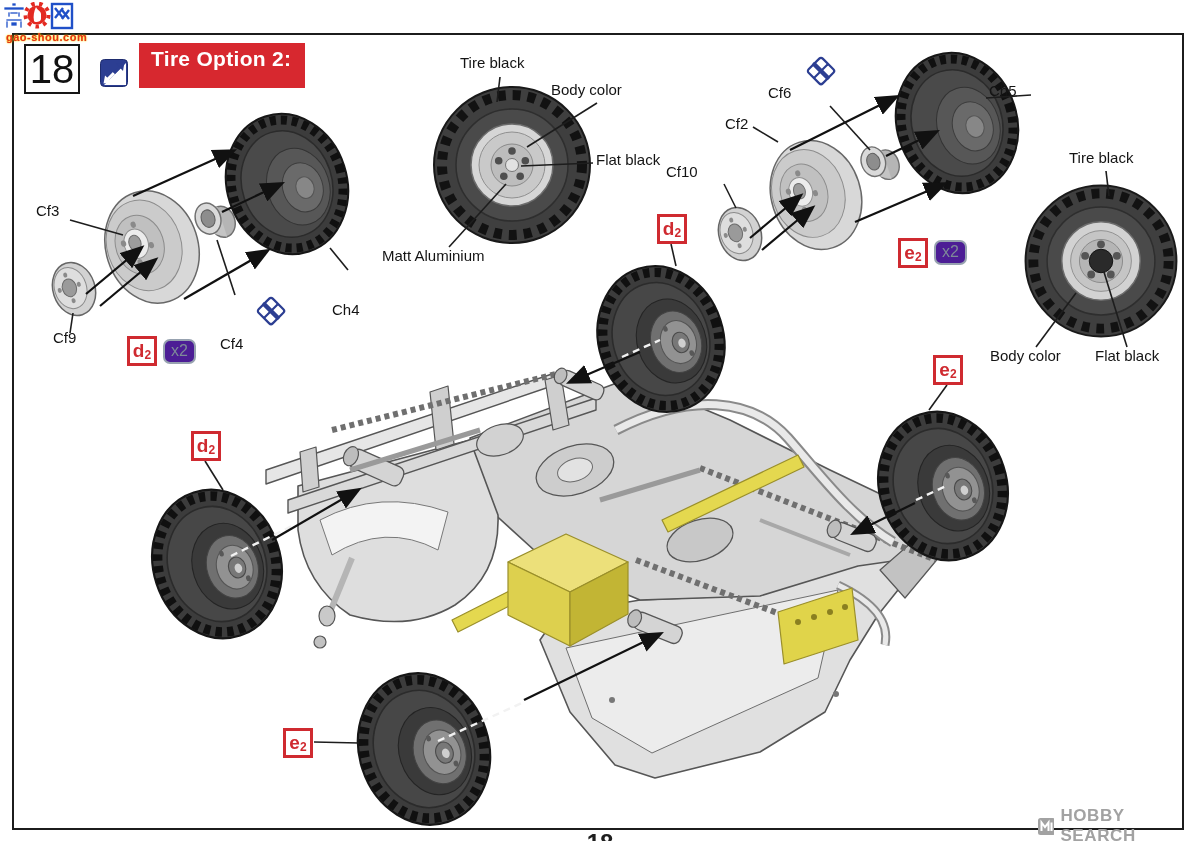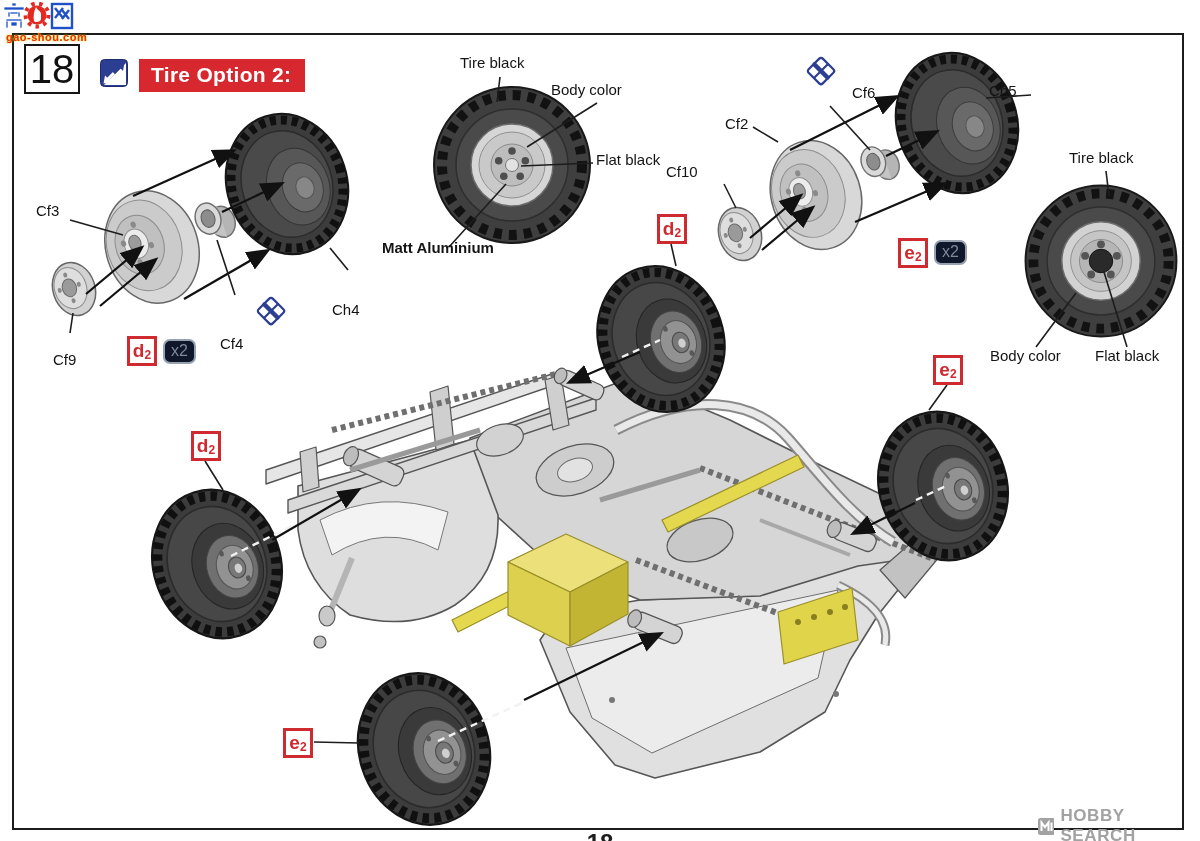--- a/index.html
+++ b/index.html
@@ -17,35 +17,35 @@
     position:absolute;z-index:5;font-size:15px;color:#141414;
     white-space:nowrap;line-height:1.05;
   }
   .stepbox{
     position:absolute;left:24px;top:44px;width:56px;height:50px;z-index:6;
     border:2.5px solid #161616;background:#fff;box-sizing:border-box;
     display:flex;align-items:center;justify-content:center;
     font-size:40px;color:#111;
   }
   .banner{
-    position:absolute;left:139px;top:59px;z-index:6;height:31px;
+    position:absolute;left:139px;top:43px;z-index:6;height:31px;
     background:#d7282f;color:#ffffff;font-size:21px;font-weight:bold;
-    display:flex;align-items:center;padding:0 14px 2px 12px;letter-spacing:0.3px;
+    display:flex;align-items:center;padding:0 14px 14px 12px;letter-spacing:0.3px;
   }
   .sym{position:absolute;z-index:6;}
   .marker{
     position:absolute;z-index:6;width:30px;height:30px;box-sizing:border-box;
     border:3px solid #cf2a30;background:#fff;color:#cf2a30;
     font-weight:bold;font-size:19px;
     display:flex;align-items:center;justify-content:center;
   }
   .marker sub{font-size:12px;font-weight:bold;transform:translateY(4px);}
   .qty{
     position:absolute;z-index:6;box-sizing:border-box;
-    border:2px solid #97a2b0;border-radius:7px;background:#0f172a;
+    border:2px solid #97a2b0;border-radius:7px;background:#4c1d95;
     color:#7e8a98;font-size:16px;padding:1px 6px 2px 6px;
   }
   .pagenum{
     position:absolute;left:575px;top:829px;width:50px;z-index:6;
     text-align:center;font-size:24px;font-weight:bold;color:#1e1e1e;
   }
   .hobby{
     position:absolute;left:1038px;top:806px;z-index:7;display:flex;
     align-items:center;gap:6px;color:#a2a2a2;font-weight:bold;
     font-size:17px;letter-spacing:0.6px;
@@ -310,32 +310,32 @@
     <line x1="14" y1="14" x2="21" y2="7" stroke="#2c3e92" stroke-width="3"></line>
     <path d="M24.5,3.5 L16.5,5 L23,12 Z" fill="#2c3e92"></path>
   </svg>
 </div>
 
 <div class="banner">
   <span>Tire Option 2:</span>
 </div>
 
 <div class="lbl" style="left:36px;top:203px;">Cf3</div>
-<div class="lbl" style="left:53px;top:352px;">Cf9</div>
+<div class="lbl" style="left:53px;top:330px;">Cf9</div>
 <div class="lbl" style="left:220px;top:296px;margin-top:40px;">Cf4</div>
 <div class="lbl" style="left:332px;top:269px;margin-top:33px;">Ch4</div>
 <div class="lbl" style="left:725px;top:116px;">Cf2</div>
 <div class="lbl" style="left:666px;top:164px;">Cf10</div>
-<div class="lbl" style="left:852px;top:85px;">Cf6</div>
+<div class="lbl" style="left:768px;top:85px;">Cf6</div>
 <div class="lbl" style="left:989px;top:83px;">Ch5</div>
 
 <div class="lbl" style="left:460px;top:55px;">Tire black</div>
 <div class="lbl" style="left:551px;top:82px;">Body color</div>
 <div class="lbl" style="left:596px;top:152px;">Flat black</div>
-<div class="lbl" style="left:382px;top:240px;font-weight:bold;">Matt Aluminium</div>
+<div class="lbl" style="left:382px;top:248px;">Matt Aluminium</div>
 <div class="lbl" style="left:1069px;top:150px;">Tire black</div>
 <div class="lbl" style="left:990px;top:348px;">Body color</div>
 <div class="lbl" style="left:1095px;top:348px;">Flat black</div>
 
 <div class="sym" style="left:256px;top:296px;">
   <svg width="30" height="30">
     <g transform="rotate(45 15 15)">
       <rect x="5" y="5" width="20" height="20" rx="2.5" fill="#fff" stroke="#2c3e92" stroke-width="2.2"></rect>
     </g>
     <line x1="8.5" y1="8.5" x2="21.5" y2="21.5" stroke="#2c3e92" stroke-width="4.5" stroke-linecap="round"></line>

